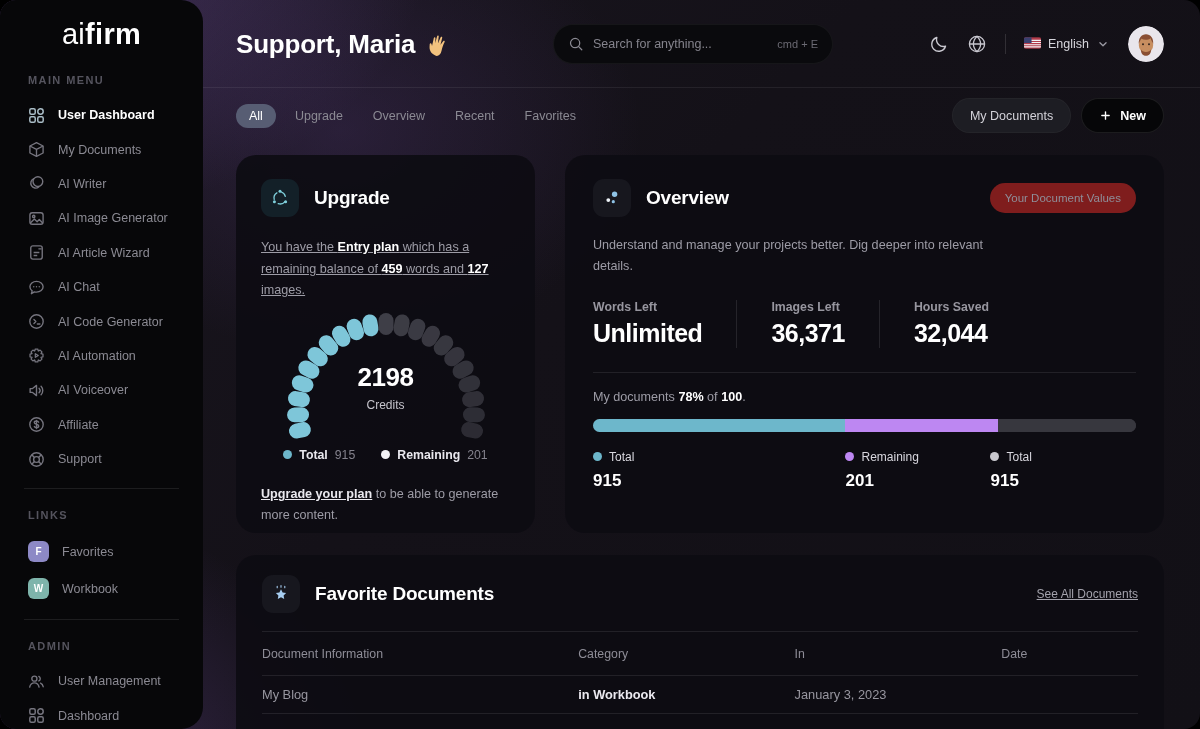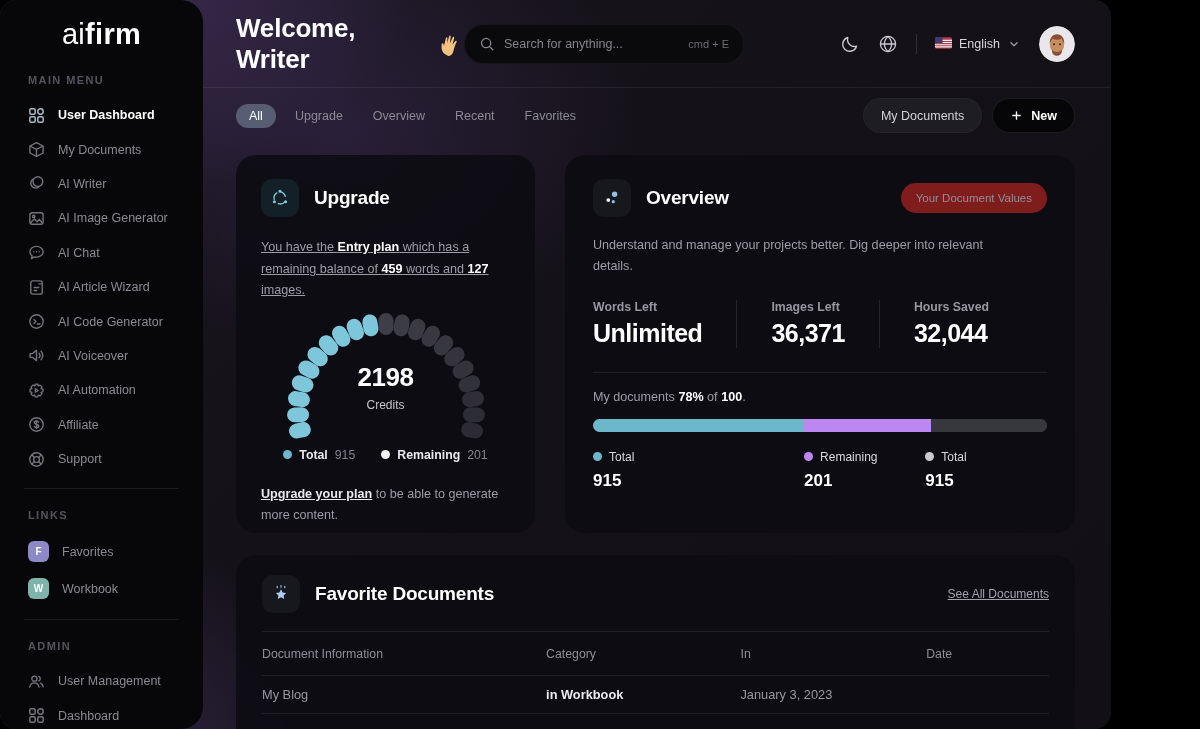--- a/index.html
+++ b/index.html
@@ -1,18 +1,18 @@
 <!DOCTYPE html>
 <html><head>
 <meta charset="utf-8">
 <style>
   html,body{margin:0;padding:0;background:#000;}
   body{font-family:"Liberation Sans",sans-serif;-webkit-font-smoothing:antialiased;}
   *{box-sizing:border-box;}
-  .page{width:1111px;height:729px;border-radius:16px;overflow:hidden;position:relative;display:flex;color:#fff;
+  .page{width:1200px;height:729px;border-radius:16px;overflow:hidden;position:relative;display:flex;color:#fff;
     background:
       radial-gradient(640px 440px at 20px -60px, rgba(108,76,152,.55), transparent 64%),
       radial-gradient(560px 430px at 10px 780px, rgba(104,72,148,.48), transparent 64%),
       radial-gradient(430px 320px at 340px 130px, rgba(92,62,132,.28), transparent 70%),
       linear-gradient(135deg,#1a1620 0%,#141118 45%,#121016 100%);}
   
   .sidebar{width:203px;flex:none;background:#070709;border-radius:0 22px 22px 0;position:relative;z-index:2;padding-top:14px;}
   .logo{text-align:center;font-size:29px;color:#fff;letter-spacing:.3px;line-height:40px;}
   .logo .lt{font-weight:400;}
   .logo b{font-weight:700;}
@@ -152,61 +152,61 @@
               <rect x="1.8" y="2.6" width="12.4" height="10.8" rx="2.2"></rect>
               <circle cx="5.4" cy="6.1" r="1.1"></circle>
               <path d="M2.2 12.2 6 8.4l2.6 2.6 2-2 3.2 3.2"></path>
             </svg>
           </span>
           <span>AI Image Generator</span>
         </div>
         <div class="side-item">
           <span class="side-icon">
             <svg viewBox="0 0 16 16" fill="none" stroke="currentColor" stroke-width="1.3" stroke-linejoin="round">
+              <rect x="2.6" y="1.8" width="10.8" height="12.4" rx="2"></rect>
+              <path d="M5.3 8h5.4M5.3 10.8h3.4M9.8 4.6h3"></path>
+            </svg>
+          </span>
+          <span>AI Article Wizard</span>
+        </div>
+        <div class="side-item">
+          <span class="side-icon">
+            <svg viewBox="0 0 16 16" fill="none" stroke="currentColor" stroke-width="1.3" stroke-linejoin="round">
               <path d="M8 2.2c3.5 0 6.2 2.3 6.2 5.1S11.5 12.4 8 12.4c-.7 0-1.4-.1-2-.3l-2.8 1.7.7-2.6A4.8 4.8 0 0 1 1.8 7.3C1.8 4.5 4.5 2.2 8 2.2Z"></path>
               <path stroke-linecap="round" d="M5.4 7.3h.01M8 7.3h.01M10.6 7.3h.01"></path>
             </svg>
           </span>
           <span>AI Chat</span>
-        </div>
-        <div class="side-item">
-          <span class="side-icon">
-            <svg viewBox="0 0 16 16" fill="none" stroke="currentColor" stroke-width="1.3" stroke-linejoin="round">
-              <rect x="2.6" y="1.8" width="10.8" height="12.4" rx="2"></rect>
-              <path d="M5.3 8h5.4M5.3 10.8h3.4M9.8 4.6h3"></path>
-            </svg>
-          </span>
-          <span>AI Article Wizard</span>
         </div>
         <div class="side-item">
           <span class="side-icon">
             <svg viewBox="0 0 16 16" fill="none" stroke="currentColor" stroke-width="1.3" stroke-linecap="round" stroke-linejoin="round">
               <circle cx="8" cy="8" r="6.3"></circle>
               <path d="m5.6 6.2 1.8 1.8-1.8 1.8M8.8 10.4h2.4"></path>
             </svg>
           </span>
           <span>AI Code Generator</span>
         </div>
         <div class="side-item">
           <span class="side-icon">
+            <svg viewBox="0 0 16 16" fill="none" stroke="currentColor" stroke-width="1.2" stroke-linejoin="round">
+              <path d="M6.8 1.9h2.4l.5 1.9 1.7-.9 1.7 1.7-.9 1.7 1.9.5v2.4l-1.9.5.9 1.7-1.7 1.7-1.7-.9-.5 1.9H6.8l-.5-1.9-1.7.9-1.7-1.7.9-1.7-1.9-.5V6.8l1.9-.5-.9-1.7 1.7-1.7 1.7.9Z"></path>
+              <path d="m6.9 6.3 2.8 1.7-2.8 1.7Z"></path>
+            </svg>
+          </span>
+          <span>AI Automation</span>
+        </div>
+        <div class="side-item">
+          <span class="side-icon">
             <svg viewBox="0 0 16 16" fill="none" stroke="currentColor" stroke-width="1.3" stroke-linejoin="round">
               <path d="M2 6.2v3.6h2.3L8 12.8V3.2L4.3 6.2Z"></path>
               <path stroke-linecap="round" d="M10.4 5.8a3.2 3.2 0 0 1 0 4.4M12.3 4a5.8 5.8 0 0 1 0 8"></path>
             </svg>
           </span>
           <span>AI Voiceover</span>
-        </div>
-        <div class="side-item">
-          <span class="side-icon">
-            <svg viewBox="0 0 16 16" fill="none" stroke="currentColor" stroke-width="1.2" stroke-linejoin="round">
-              <path d="M6.8 1.9h2.4l.5 1.9 1.7-.9 1.7 1.7-.9 1.7 1.9.5v2.4l-1.9.5.9 1.7-1.7 1.7-1.7-.9-.5 1.9H6.8l-.5-1.9-1.7.9-1.7-1.7.9-1.7-1.9-.5V6.8l1.9-.5-.9-1.7 1.7-1.7 1.7.9Z"></path>
-              <path d="m6.9 6.3 2.8 1.7-2.8 1.7Z"></path>
-            </svg>
-          </span>
-          <span>AI Automation</span>
         </div>
         <div class="side-item">
           <span class="side-icon">
             <svg viewBox="0 0 16 16" fill="none" stroke="currentColor" stroke-width="1.3" stroke-linecap="round">
               <circle cx="8" cy="8" r="6.3"></circle>
               <path d="M8 4.2v7.6M10 5.8c-.3-.7-1-1.1-2-1.1-1.2 0-2.1.6-2.1 1.5 0 2.1 4.2 1.1 4.2 3.3 0 .9-.9 1.5-2.1 1.5-1 0-1.7-.4-2-1.1"></path>
             </svg>
           </span>
           <span>Affiliate</span>
         </div>
@@ -253,21 +253,21 @@
           </span>
           <span>Dashboard</span>
         </div>
       </nav>
   </aside>
 
   <main class="main">
 
     <header class="topbar">
       <h1 class="welcome" style="margin:0;">
-        <span>Welcome, Writer</span>
+        <span>Support, Maria</span>
         <span class="wave" id="wave">
             <svg viewBox="0 0 24 24">
               <path fill="#f2c27e" d="M7.5 21c-2.8-1.6-4.3-4.6-3.7-7.8l.5-2.6c.2-.9 1.5-.8 1.6.1l.2 1.9 2.6-6.9c.3-.8 1.5-.5 1.4.3l-.9 4.5 2.6-6c.3-.8 1.6-.4 1.4.4l-1.6 6.1 3.2-5.1c.5-.7 1.6-.1 1.3.7l-2.4 5.9 3-2.9c.6-.6 1.5.3 1 .9-1.5 2.1-2.9 4.8-3.8 7.4-1.3 3.9-4.6 4.9-6.4 3.1Z"></path>
             </svg>
           </span>
       </h1>
       <div class="search">
         <span class="sicon" id="search-ic">
             <svg viewBox="0 0 18 18" fill="none" stroke="currentColor" stroke-width="1.4" stroke-linecap="round">
               <circle cx="8" cy="8" r="5.2"></circle>

